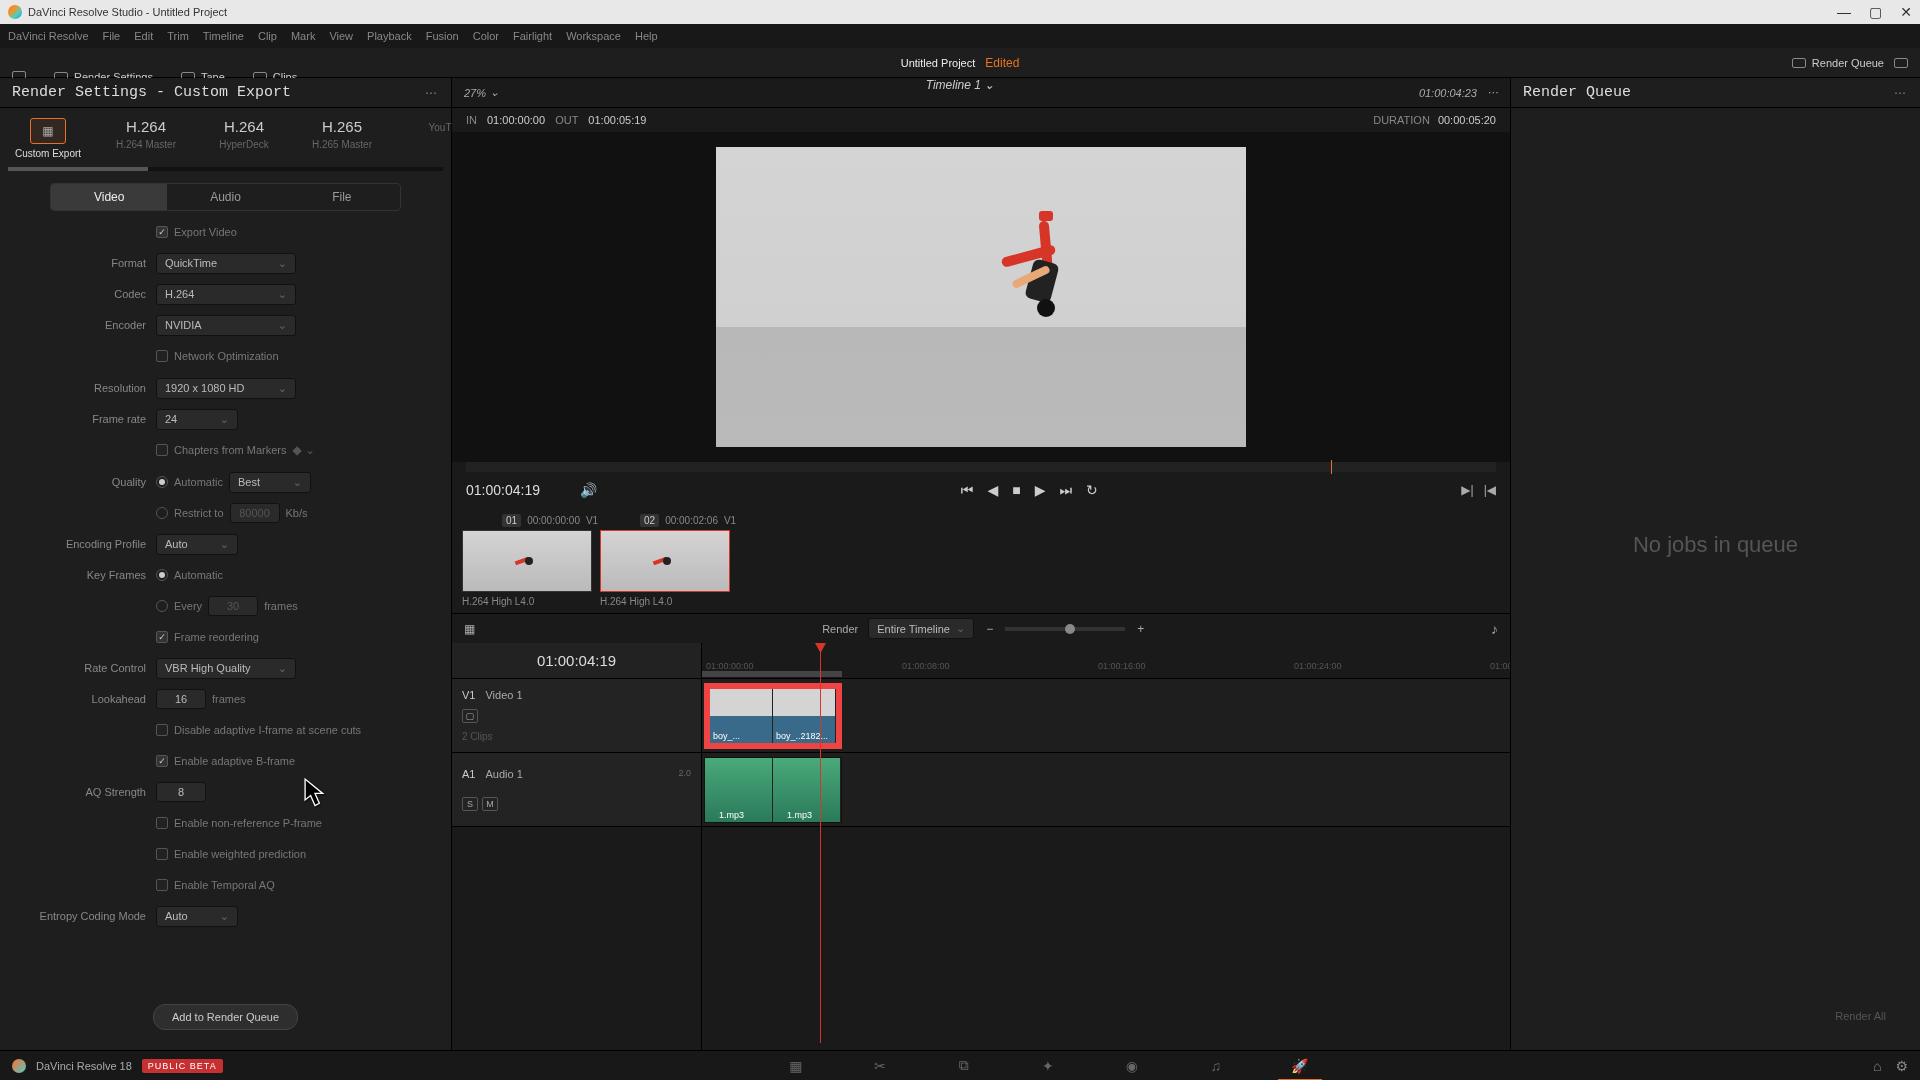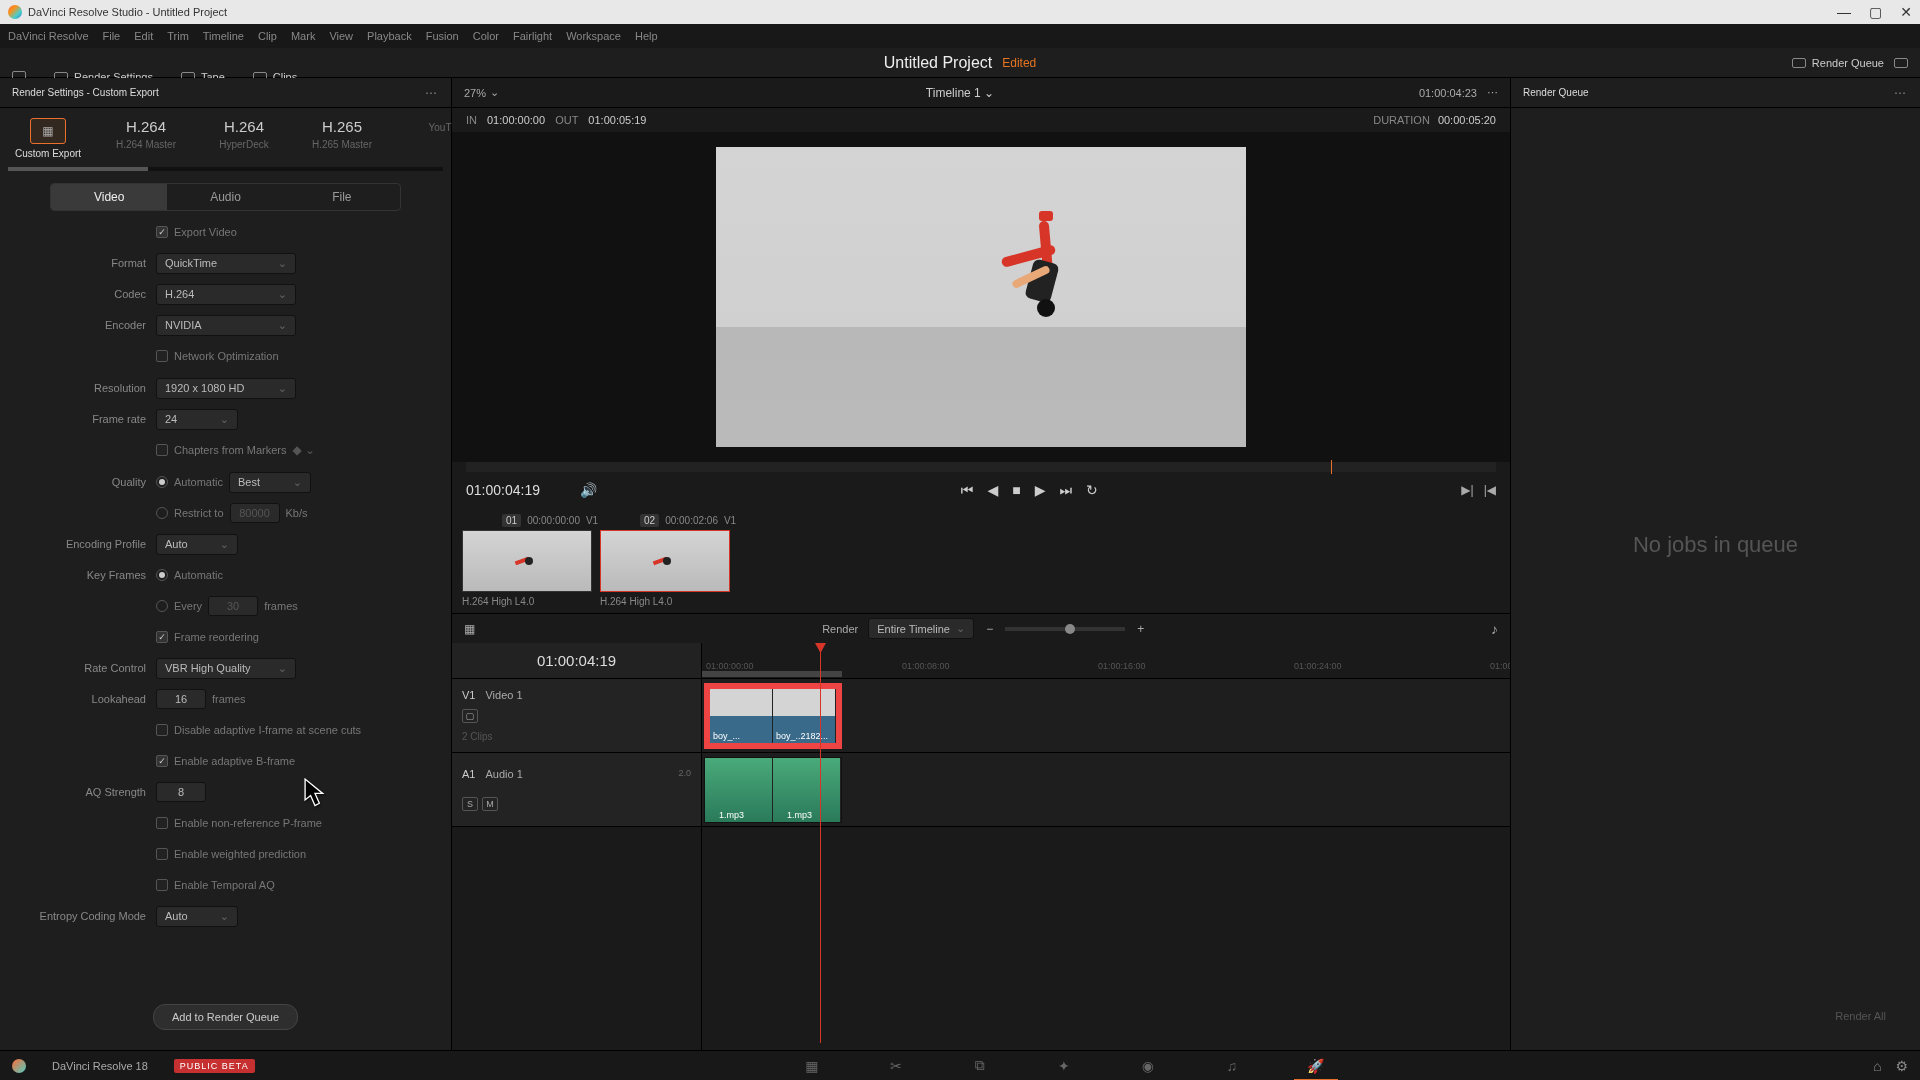--- a/index.html
+++ b/index.html
@@ -14,33 +14,33 @@
 
 .menubar { height: 24px; background: #181818; display: flex; align-items: center; padding: 0 8px; gap: 14px; }
 .menubar span { font-size: 11px; color: #888; cursor: pointer; }
 
 
 .toolbar { height: 30px; background: #1e1e1e; border-bottom: 1px solid #000; display: flex; align-items: center; padding: 0 12px; }
 .toolbar .left { display: flex; align-items: flex-start; gap: 28px; margin-top: 29px; }
 .toolbar .icon-btn { display: flex; align-items: center; gap: 6px; font-size: 11px; color: #ccc; }
 .toolbar .icon-sq { width: 14px; height: 10px; border: 1px solid #888; border-radius: 2px; }
 .toolbar .center { position: absolute; left: 50%; transform: translateX(-50%); display: flex; align-items: center; gap: 10px; }
-.toolbar .proj-title { font-size: 16px; color: #eee; font-weight: 500; }
+.toolbar .proj-title { font-size: 11px; color: #eee; font-weight: 500; }
 .toolbar .edited { color: #e87422; font-size: 12px; }
 .toolbar .right { margin-left: auto; display: flex; align-items: center; gap: 10px; }
 .toolbar .right .icon-btn { font-size: 11px; }
 .chev::after { content: "⌄"; margin-left: 3px; font-size: 10px; }
 
 
 .main { display: flex; height: calc(100% - 24px - 24px - 30px - 30px); }
 
 
 .left-panel { width: 452px; background: #1e1e1e; display: flex; flex-direction: column; border-right: 1px solid #000; }
 .panel-header { height: 30px; padding: 0 12px; display: flex; align-items: center; border-bottom: 1px solid #000; }
-.panel-header .title { font-size: 10px; color: #ddd; }
+.panel-header .title { font-size: 15px; color: #ddd; font-family: Liberation Mono, monospace; }
 .panel-header .dots { margin-left: auto; color: #888; letter-spacing: 2px; }
 
 .preset-row { display: flex; padding: 10px 8px 4px; gap: 18px; }
 .preset { display: flex; flex-direction: column; align-items: center; gap: 4px; min-width: 80px; }
 .preset .box { width: 36px; height: 26px; border: 1px solid #555; border-radius: 3px; background: #2a2a2a; display:flex; align-items:center; justify-content:center; }
 .preset.selected .box { border: 1px solid #e8702a; background:#332820; }
 .preset .big { font-size: 15px; color: #ccc; }
 .preset .small { font-size: 10px; color: #666; }
 .preset.selected .big, .preset.selected .small { color: #ddd; }
 .preset-scroll { height: 4px; background:#111; margin: 4px 8px; position:relative; }
@@ -64,21 +64,21 @@
 .cb.on { background: #333; }
 .cb.on::after { content: "✓"; font-size: 9px; color: #ccc; }
 .rb { width: 12px; height: 12px; border: 1px solid #555; border-radius: 50%; display: inline-block; position: relative; }
 .rb.on::after { content: ""; position: absolute; inset: 2px; background: #ccc; border-radius: 50%; }
 .suffix { font-size: 11px; color: #777; }
 
 .add-queue { margin: 8px auto 20px; padding: 6px 18px; background: #2e2e2e; border: 1px solid #444; border-radius: 12px; font-size: 11px; color: #ccc; width: fit-content; cursor: pointer; }
 
 
 .center-panel { flex: 1; display: flex; flex-direction: column; background: #1a1a1a; }
-.viewer-header { height: 30px; display: flex; align-items: center; padding: 0 12px; border-bottom: 1px solid #000; }
+.viewer-header { height: 30px; display: flex; padding: 0 12px; border-bottom: 1px solid #000; font-style: italic; }
 .viewer-header .zoom { display:flex; align-items:center; gap:4px; font-size:11px; color:#aaa;}
 .viewer-header .tl-name { position:absolute; left:50%; transform:translateX(-50%); font-size:12px; color:#ccc;}
 .viewer-header .tc-right { margin-left:auto; font-size:11px; color:#aaa; display:flex; gap:10px; align-items:center;}
 .io-bar { height: 24px; display: flex; align-items: center; padding: 0 14px; gap: 10px; font-size: 11px; color: #888; }
 .io-bar .val { color: #ccc; }
 .io-bar .dur { margin-left: auto; display: flex; gap: 8px; }
 
 .viewer { flex: 0 0 330px; background: #111; display: flex; align-items: center; justify-content: center; position: relative; }
 .viewer-img { width: 530px; height: 300px; background: linear-gradient(#d4d4d4 0%, #d0d0d0 60%, #b8b8b8 60%, #bababa 100%); position: relative; overflow: hidden; }
 .dancer { position:absolute; left:50%; top:18%; width:120px; height:180px; }
@@ -142,21 +142,21 @@
 
 
 .right-panel { width: 410px; background: #1e1e1e; border-left: 1px solid #000; display:flex; flex-direction:column;}
 .right-panel .panel-header .title { color:#ddd;}
 .queue-body { flex:1; display:flex; align-items:center; justify-content:center;}
 .no-jobs { font-size: 22px; color: #555;}
 .render-all { margin: 24px; text-align:right; padding:4px 10px; font-size:11px; color:#555;}
 
 
 .bottom { height: 30px; background: #181818; border-top:1px solid #000; display:flex; align-items:center; padding:0 12px;}
-.bottom .left { display:flex; align-items:center; gap:26px;}
+.bottom .left { display:flex; align-items:center; gap:10px;}
 .bottom .logo2 { width:14px; height:14px; background:linear-gradient(135deg,#ff6b35,#4ecdc4); border-radius:50%;}
 .bottom .ver { font-size:11px; color:#aaa;}
 .bottom .beta { background:#c73030; color:#fff; font-size:9px; padding:2px 6px; border-radius:2px; letter-spacing:1px;}
 .bottom .pages { margin:0 auto; display:flex; gap:60px;}
 .bottom .page-icon { width:24px; height:18px; display:flex; align-items:center; justify-content:center; color:#666; font-size:14px;}
 .bottom .page-icon.active { color:#fff; position:relative;}
 .bottom .page-icon.active::after { content:""; position:absolute; bottom:-6px; left:-10px; right:-10px; height:2px; background:#e8702a;}
 .bottom .right { display:flex; gap:14px; color:#888; font-size:14px;}
 
 .cursor { position:fixed; width:22px; height:28px; pointer-events:none; z-index:999;}

